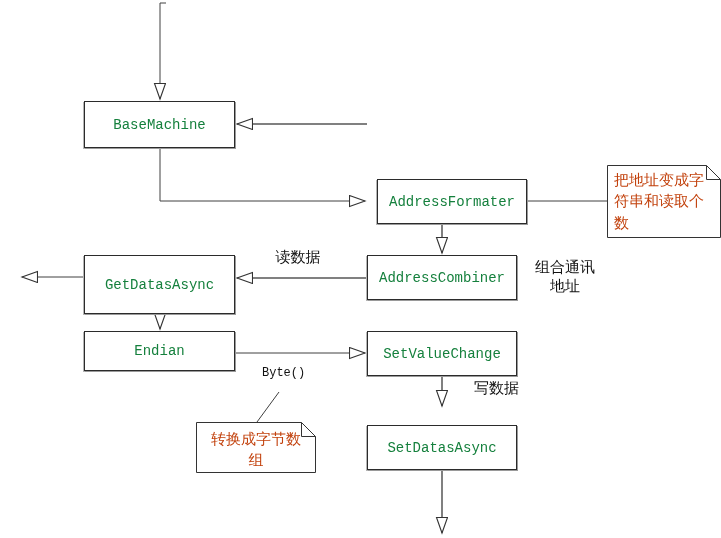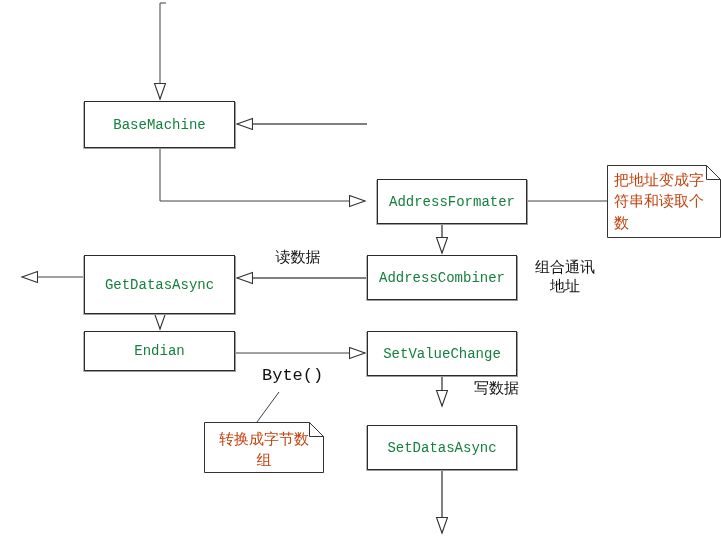--- a/index.html
+++ b/index.html
@@ -32,30 +32,30 @@
   #n-setdatasasync {left:367px;top:408px;width:150px;height:45px;margin-top:17px;}
 
   .note{position:absolute;}
   .note svg{position:absolute;left:0;top:0;}
   .note .note-text{
     position:absolute;
     font-size:15px;line-height:1.42;color:#c2410c;
   }
   #note-address-format{left:607px;top:165px;width:114px;height:73px;}
   #note-address-format .note-text{left:7px;top:4px;width:92px;text-align:left;}
-  #note-byte-array{left:196px;top:422px;width:96px;height:51px;margin-left:8px;}
+  #note-byte-array{left:196px;top:422px;width:96px;height:51px;}
   #note-byte-array .note-text{left:12px;top:6px;width:96px;text-align:center;}
 
   .edge-label{
     position:absolute;color:#111;font-size:15px;
     white-space:nowrap;
   }
   #lbl-read-data   {left:273px;top:248px;width:50px;text-align:center;}
   #lbl-combine-address{left:533px;top:258px;width:64px;text-align:center;white-space:normal;}
-  #lbl-byte-call   {left:262px;top:366px;font-family:"Liberation Mono","DejaVu Sans Mono",monospace;font-size:17px;}
+  #lbl-byte-call   {left:262px;top:366px;font-family:"Liberation Mono","DejaVu Sans Mono",monospace;font-size:12px;}
   #lbl-write-data  {left:474px;top:379px;}
 </style>
 </head>
 <body>
 
 <div id="canvas">
 
   <svg id="edges" width="721" height="538" viewBox="0 0 721 538" xmlns="http://www.w3.org/2000/svg">
     <defs>
       <marker id="openArrow" markerUnits="userSpaceOnUse" markerWidth="18" markerHeight="14" refX="16" refY="6" orient="auto">

